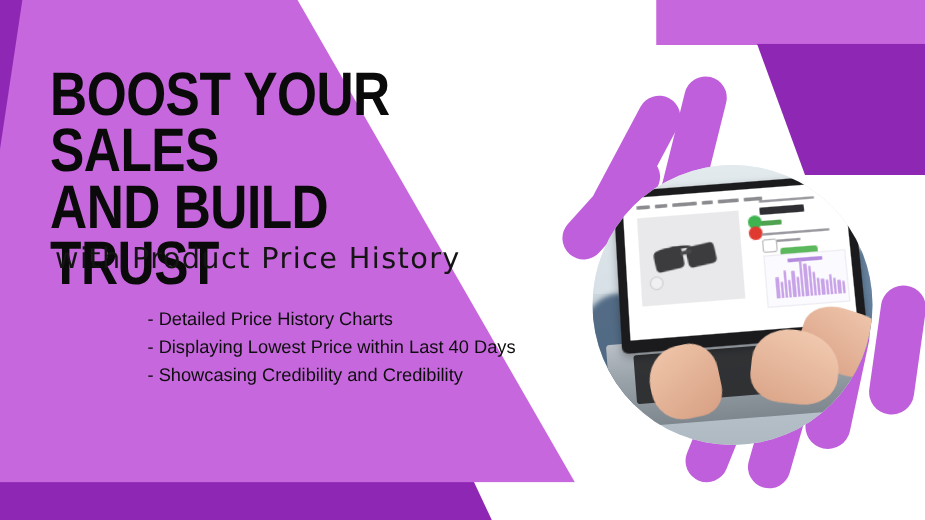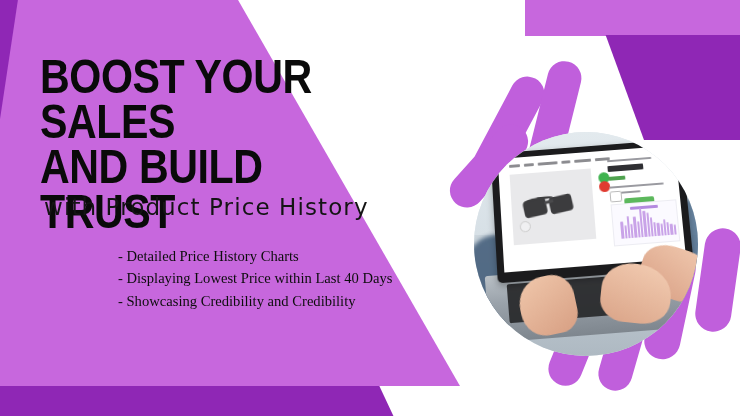--- a/index.html
+++ b/index.html
@@ -114,21 +114,21 @@
   #subtitle{
     position:absolute;left:44px;top:194px;
     font-size:23px;color:#141414;letter-spacing:1.1px;
     font-family:"DejaVu Sans","Liberation Sans",sans-serif;
   }
   #bullets{
     position:absolute;left:118px;top:245px;width:400px;
     font-size:14.6px;color:#0d0d0d;line-height:22.3px;
     font-family:"Liberation Sans","DejaVu Sans",sans-serif;
   }
-  .bullet{white-space:nowrap;font-family:Liberation Serif, serif;}
+  .bullet{white-space:nowrap;}
 </style>
 </head>
 <body>
 
 <div id="banner">
 
   <div class="shape" id="shape-dark-left"></div>
   <div class="shape" id="shape-light-left"></div>
   <div class="shape" id="shape-topright-light"></div>
   <div class="shape" id="shape-topright-dark2"></div>

